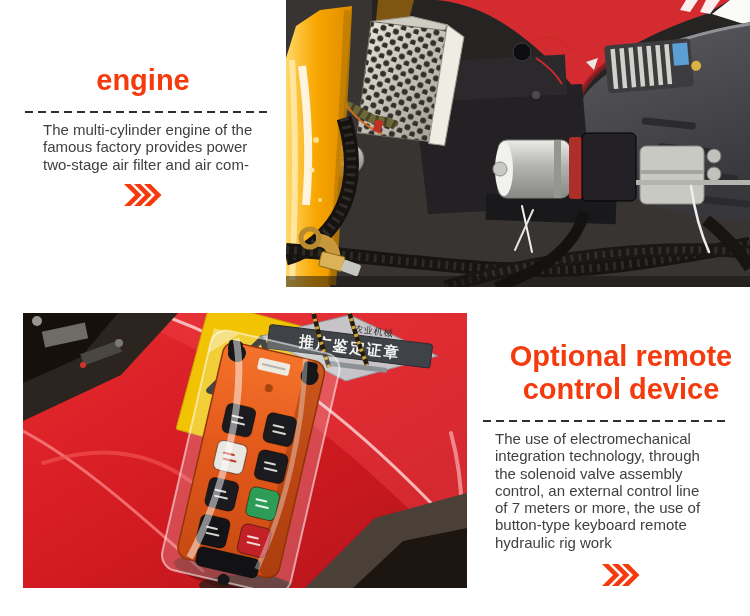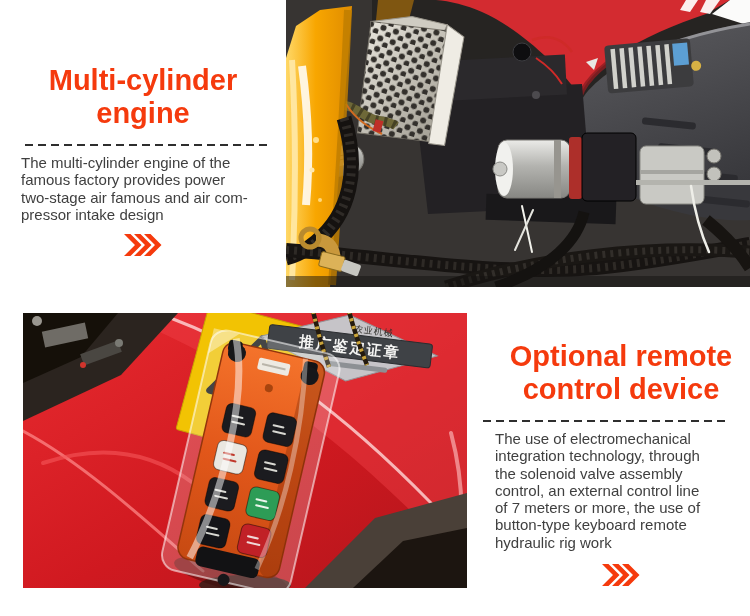--- a/index.html
+++ b/index.html
@@ -11,47 +11,45 @@
   .headline{margin:0;font-weight:700;font-size:29px;line-height:33px;text-align:center;
     color:var(--color-accent,#f53a0d);}
   .headline span{display:block;}
   .dash{height:2px;margin-top:14px;
     background:repeating-linear-gradient(90deg,var(--color-divider,#2e2e2e) 0 8px,transparent 8px 13px);}
   .body-text{margin:8px 0 0;font-size:15px;line-height:17.3px;color:var(--color-body_text,#3f3f3f);}
   .body-text span{display:block;}
   .more{margin-top:11px;text-align:center;}
   .top-text{left:0;top:64px;width:286px;}
   .top-text .dash{width:243px;margin-left:25px;}
-  .top-text .body-text{padding-left:21px;}
+  .top-text .body-text{padding-left:21px;margin-left:22px;}
   .bottom-text{left:467px;top:340px;width:308px;}
   .bottom-text .dash{width:242px;margin-left:16px;}
   .bottom-text .body-text{padding-left:28px;}
   .bottom-text .more{margin-top:13px;}
   .photo{position:absolute;}
   .top-photo{left:286px;top:0;width:464px;height:287px;}
   .bottom-photo{left:23px;top:313px;width:444px;height:275px;}
   .photo svg{display:block;width:100%;height:100%;}
 </style>
 </head>
 <body>
 
 <div class="page">
 
   <section>
     <div class="text-col top-text">
       <h2 class="headline">
-        <span>Multi-cylinder</span>
         <span>engine</span>
       </h2>
       <div class="dash"></div>
       <p class="body-text">
         <span>The multi-cylinder engine of the</span>
         <span>famous factory provides power</span>
-        <span>two-stage air famous and air com-</span>
-        <span>pressor intake design</span>
+        <span>two-stage air filter and air com-</span>
       </p>
       <div class="more">
         <svg viewBox="0 0 38 22" width="38" height="22">
           <g fill="var(--color-accent,#f53a0d)">
             <path d="M0,0 H6.5 L17.5,11 L6.5,22 H0 L11,11 Z"></path>
             <path transform="translate(10,0)" d="M0,0 H6.5 L17.5,11 L6.5,22 H0 L11,11 Z"></path>
             <path transform="translate(20,0)" d="M0,0 H6.5 L17.5,11 L6.5,22 H0 L11,11 Z"></path>
           </g>
         </svg>
       </div>

